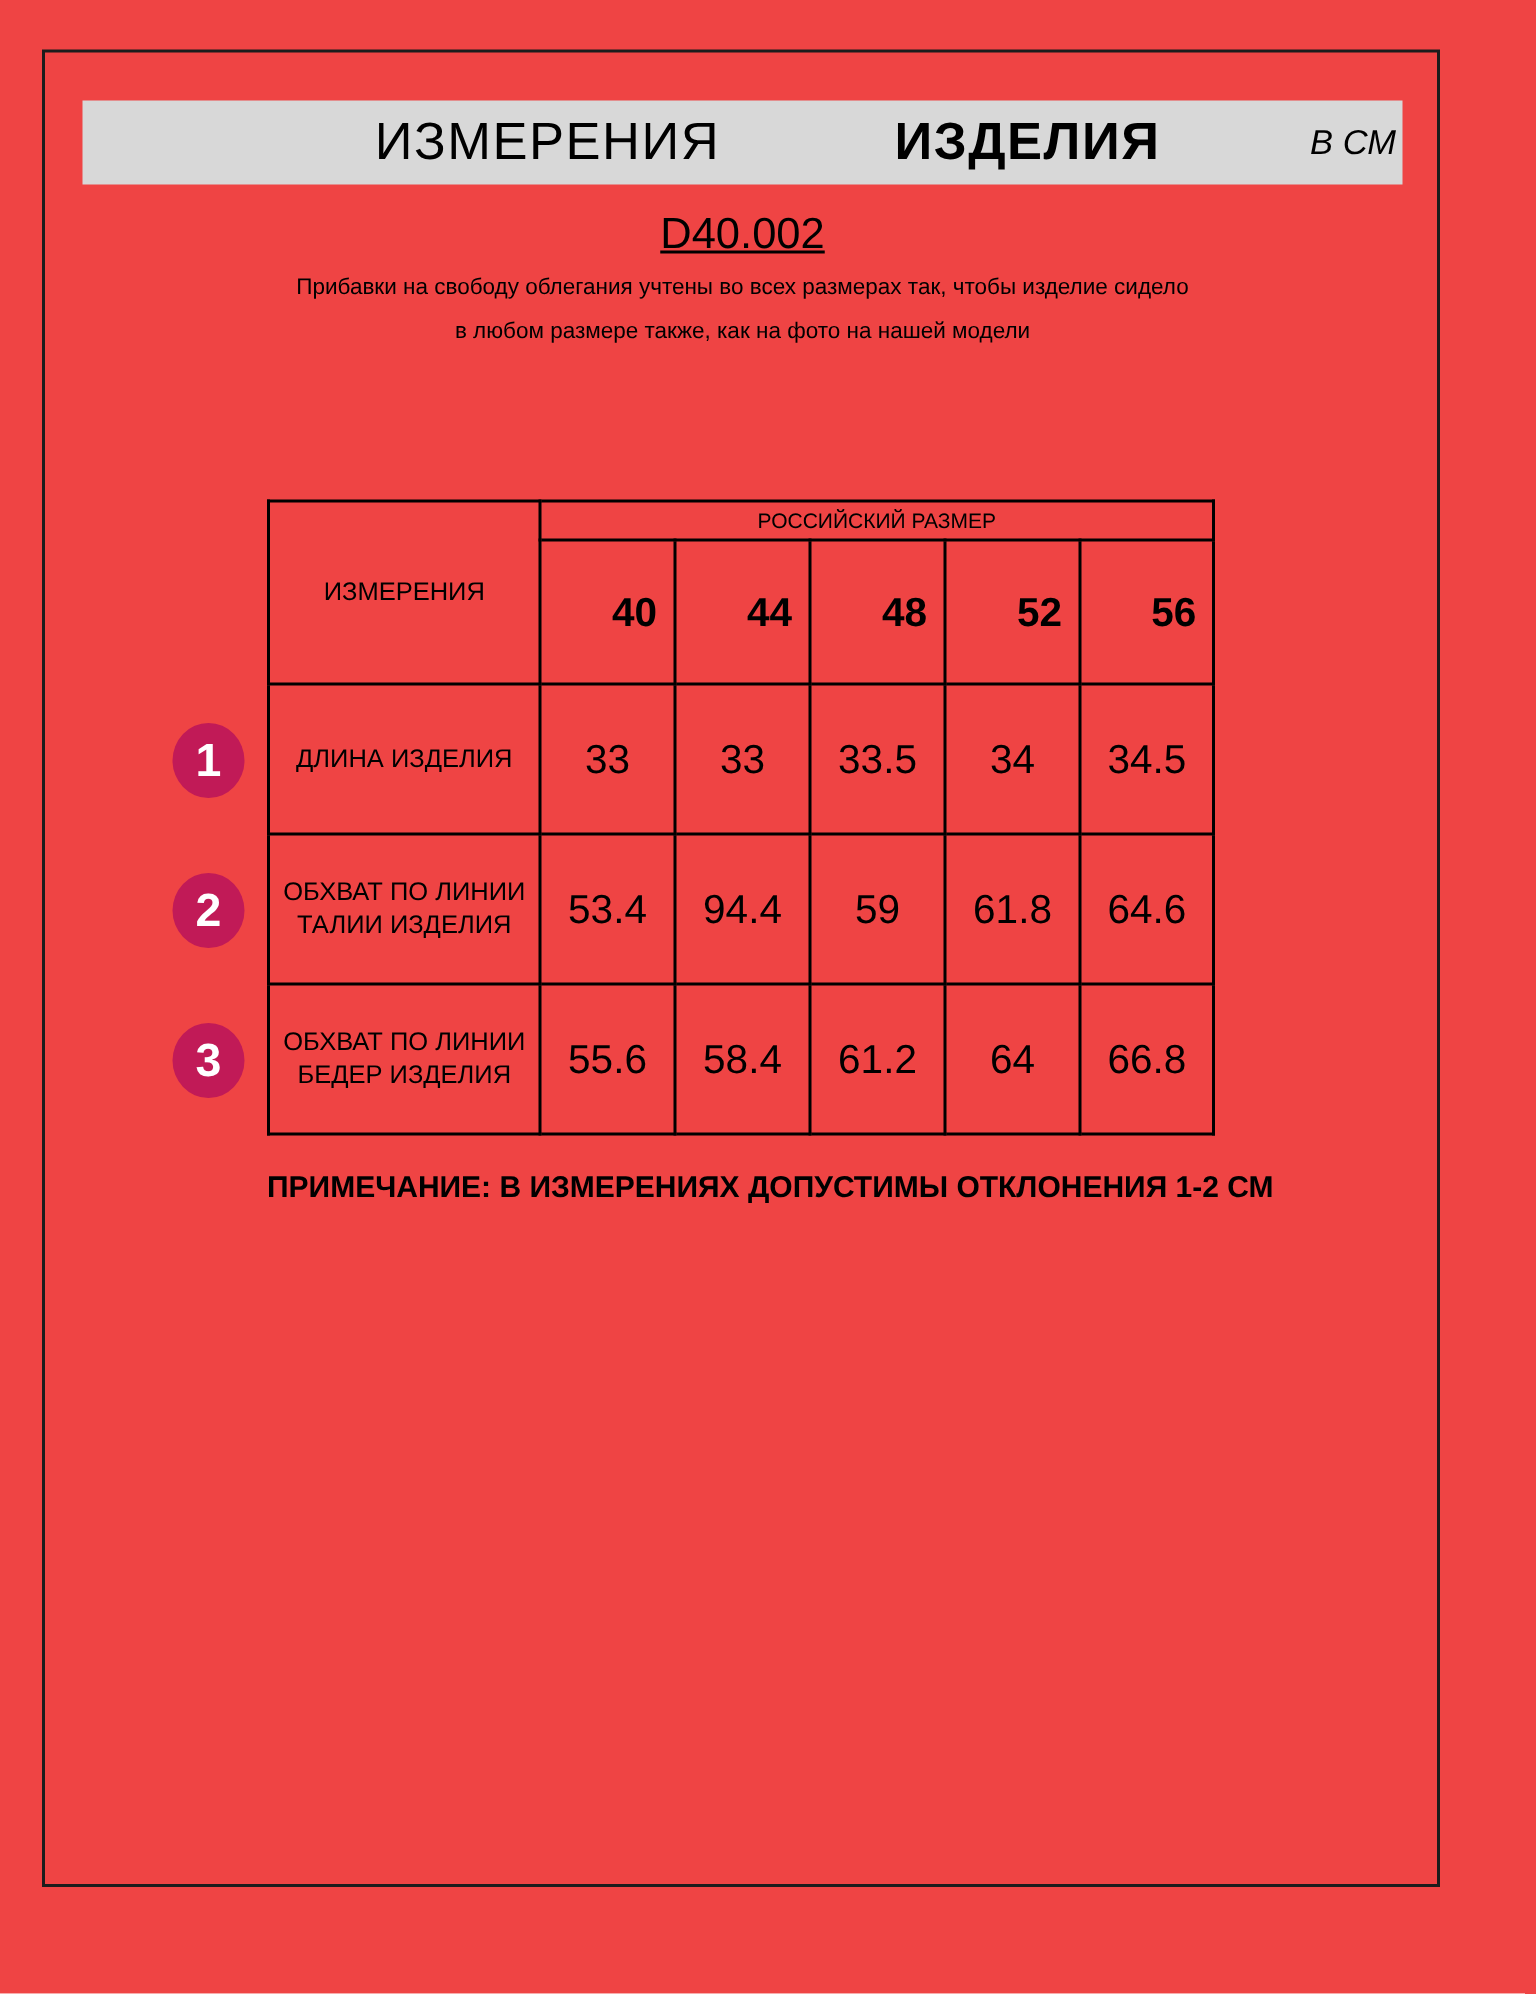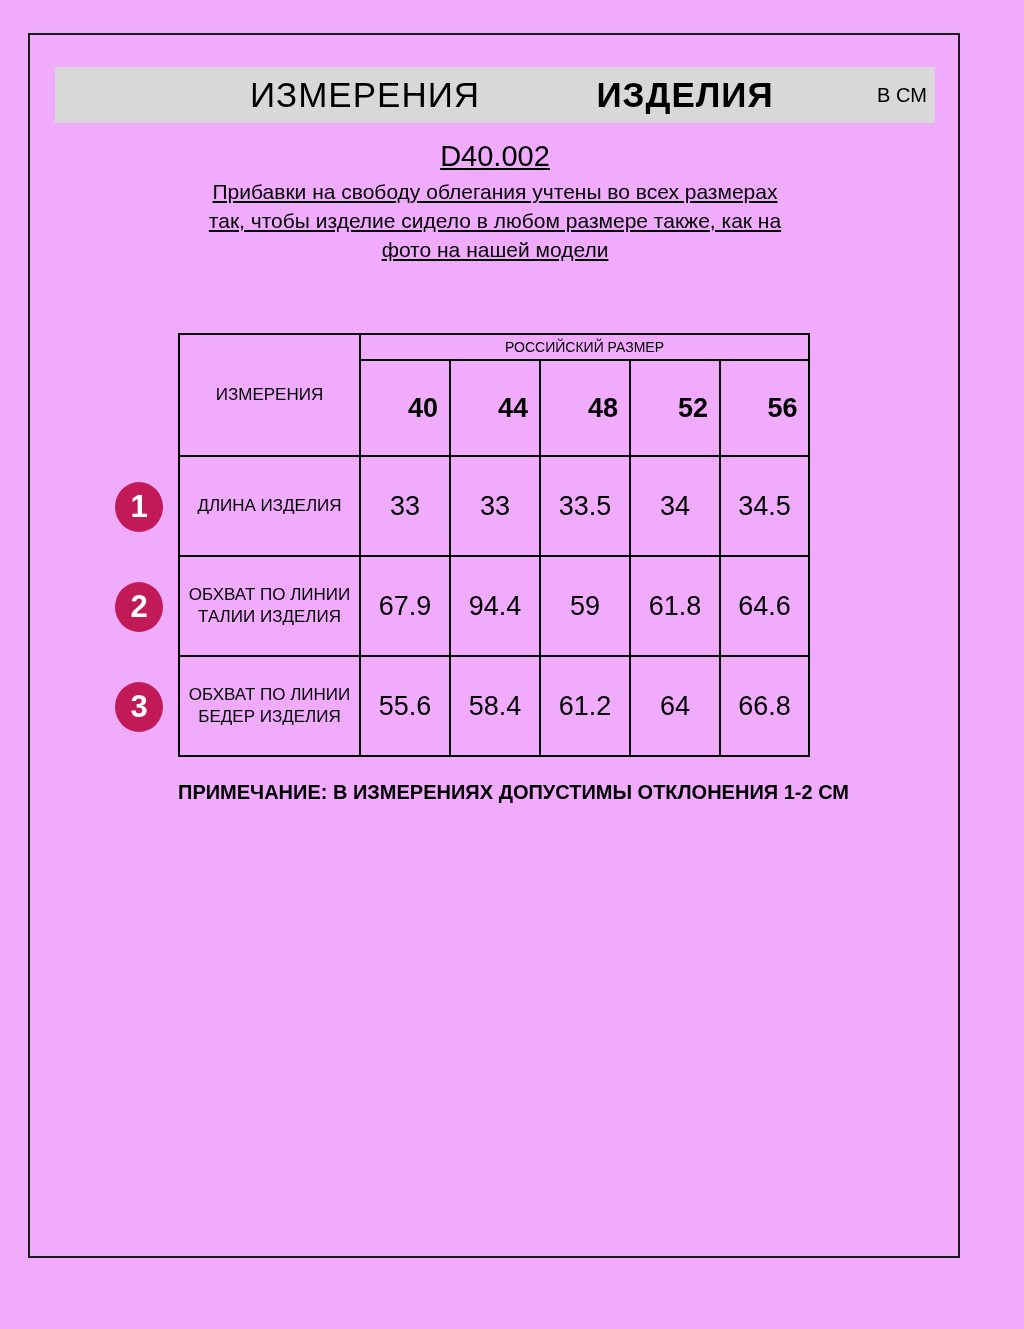--- a/index.html
+++ b/index.html
@@ -1,20 +1,20 @@
 <!DOCTYPE html>
 <html><head>
 <meta charset="utf-8">
 <style>
   html, body { margin: 0; padding: 0; background: #ffffff; }
   .page {
     position: relative;
     width: 1024px;
     height: 1329px;
-    background: #f0abfc;
+    background: #ef4444;
     font-family: "Liberation Sans", "DejaVu Sans", sans-serif;
     color: #000;
     overflow: hidden;
   }
   .frame {
     position: absolute;
     left: 28px; top: 33px;
     width: 932px; height: 1225px;
     border: 2px solid #1c1c1c;
     box-sizing: border-box;
@@ -26,37 +26,36 @@
     background: #d8d8d8;
   }
   .header-bar span {
     position: absolute;
     top: 50%;
     transform: translate(-50%, -50%);
     white-space: nowrap;
   }
   .hdr-measurements { left: 310px; font-size: 35px; letter-spacing: 1px; }
   .hdr-product     { left: 630px; font-size: 35px; font-weight: 700; letter-spacing: 1px; }
-  .hdr-units       { left: 847px; font-size: 20px; }
+  .hdr-units       { left: 847px; font-size: 23px; font-style: italic; }
   .article-code {
     position: absolute;
     left: 55px; top: 140px;
     width: 880px;
     text-align: center;
     font-size: 29px;
     text-decoration: underline;
   }
   .intro {
     position: absolute;
     left: 55px; top: 177px;
     width: 880px;
     text-align: center;
-    font-size: 21px;
+    font-size: 15px;
     line-height: 29px;
-    text-decoration: underline;
   }
   .intro p { margin: 0 auto 8px auto; max-width: 600px; }
   table.size-table {
     position: absolute;
     left: 178px; top: 333px;
     width: 630px;
     border-collapse: collapse;
     table-layout: fixed;
   }
   table.size-table td {
@@ -139,21 +138,21 @@
       <tr class="data-row">
         <td class="label-cell">ДЛИНА ИЗДЕЛИЯ</td>
         <td class="value-cell">33</td>
         <td class="value-cell">33</td>
         <td class="value-cell">33.5</td>
         <td class="value-cell">34</td>
         <td class="value-cell">34.5</td>
       </tr>
       <tr class="data-row">
         <td class="label-cell">ОБХВАТ ПО ЛИНИИ ТАЛИИ ИЗДЕЛИЯ</td>
-        <td class="value-cell">67.9</td>
+        <td class="value-cell">53.4</td>
         <td class="value-cell">94.4</td>
         <td class="value-cell">59</td>
         <td class="value-cell">61.8</td>
         <td class="value-cell">64.6</td>
       </tr>
       <tr class="data-row">
         <td class="label-cell">ОБХВАТ ПО ЛИНИИ БЕДЕР ИЗДЕЛИЯ</td>
         <td class="value-cell">55.6</td>
         <td class="value-cell">58.4</td>
         <td class="value-cell">61.2</td>

